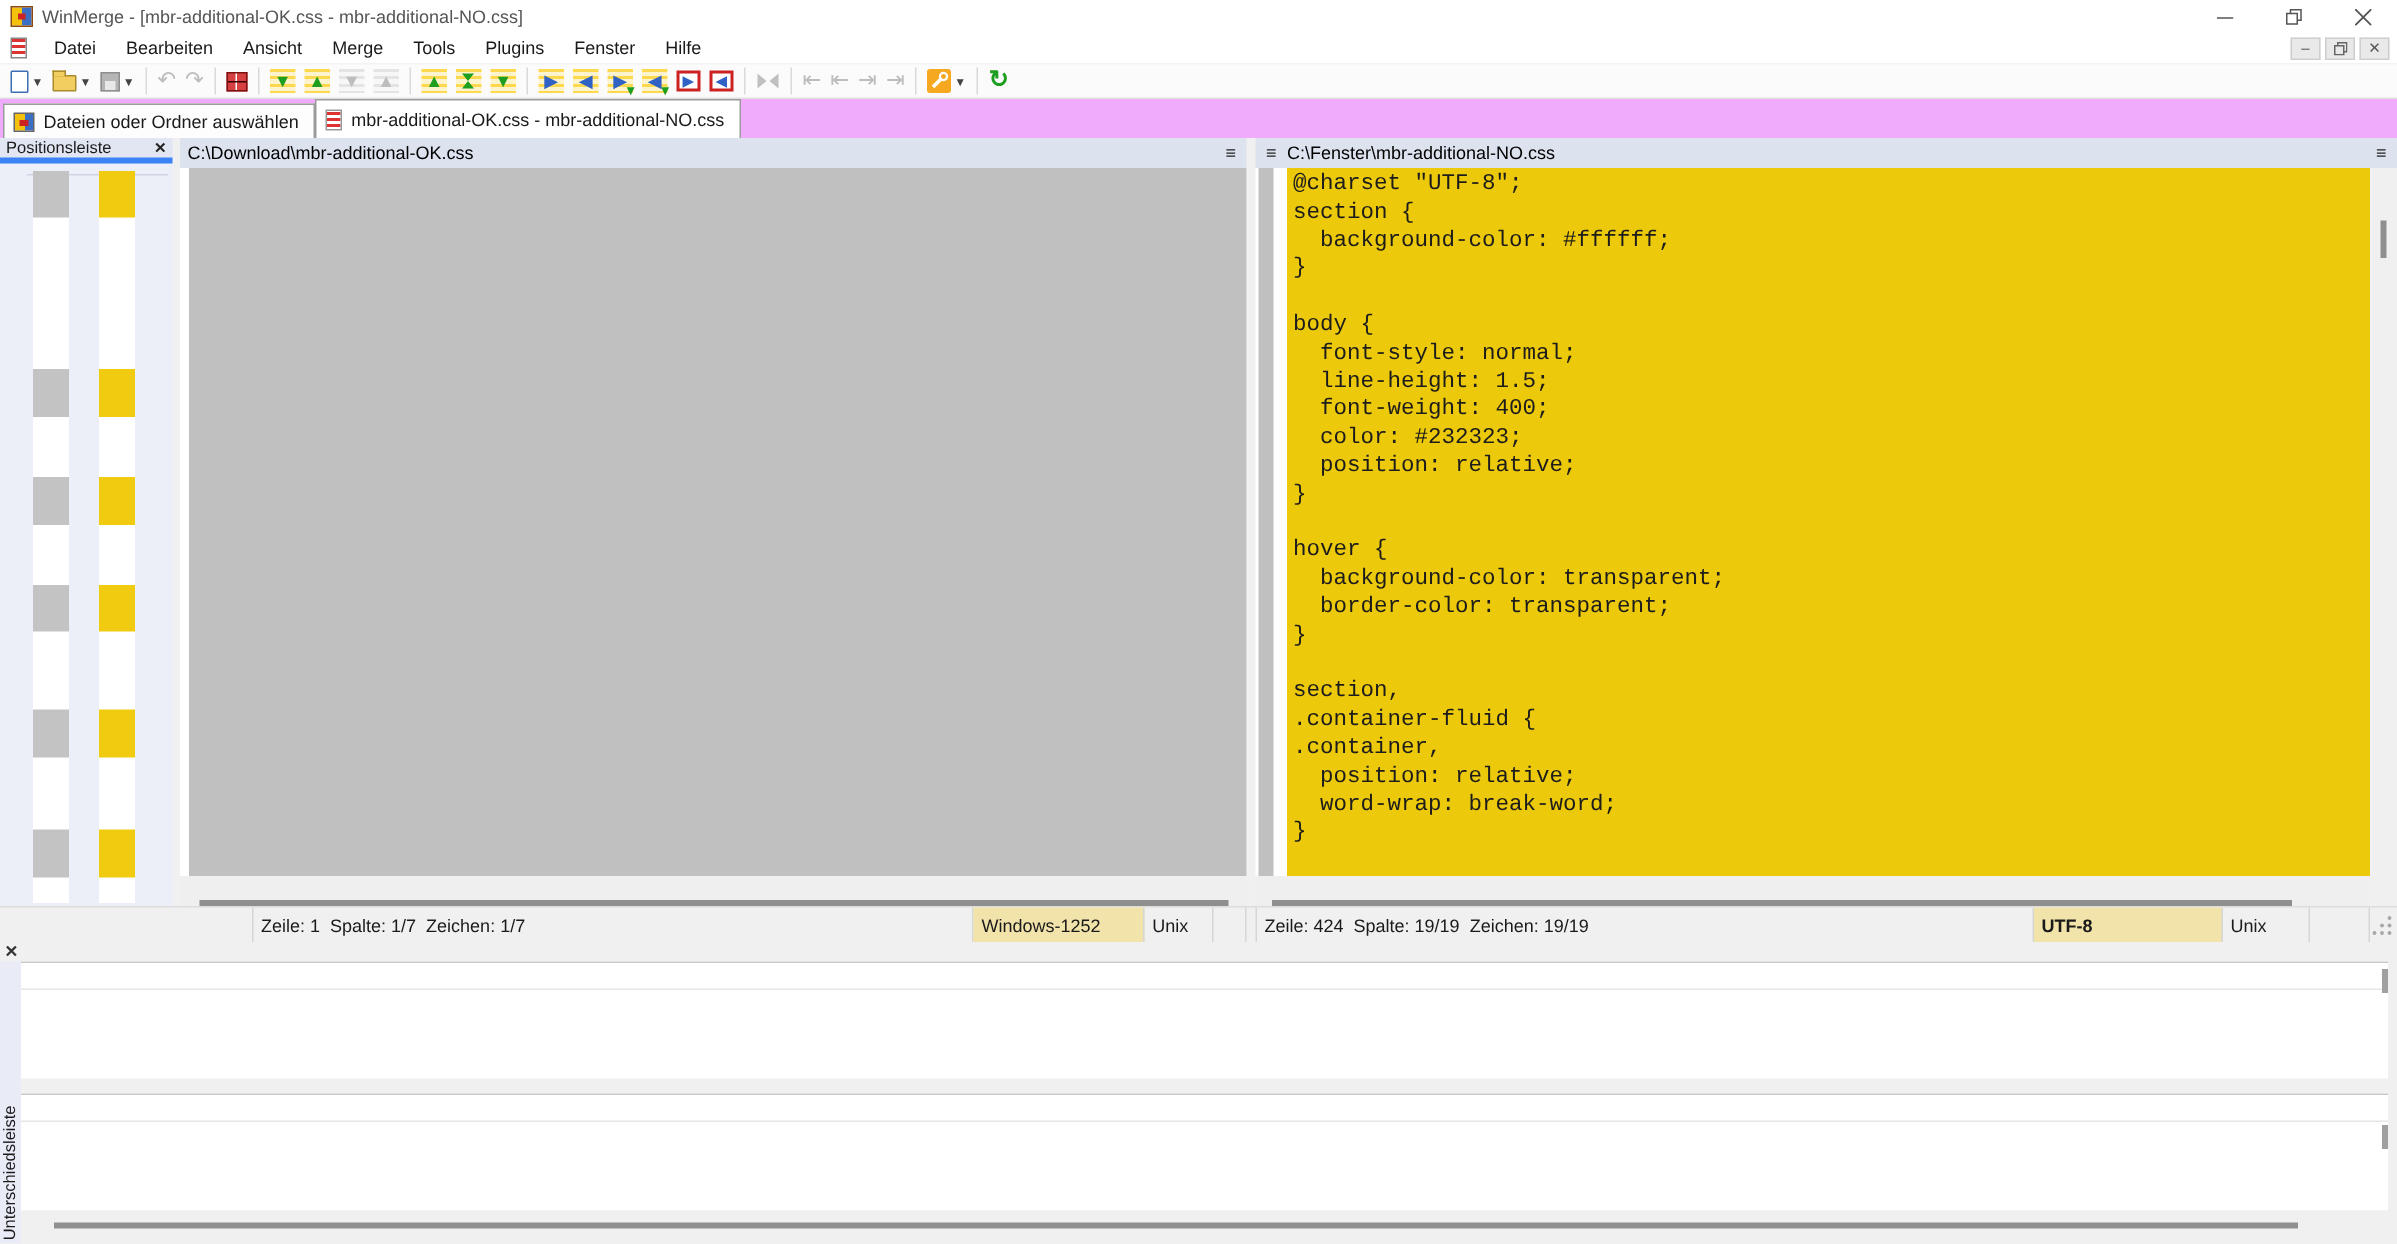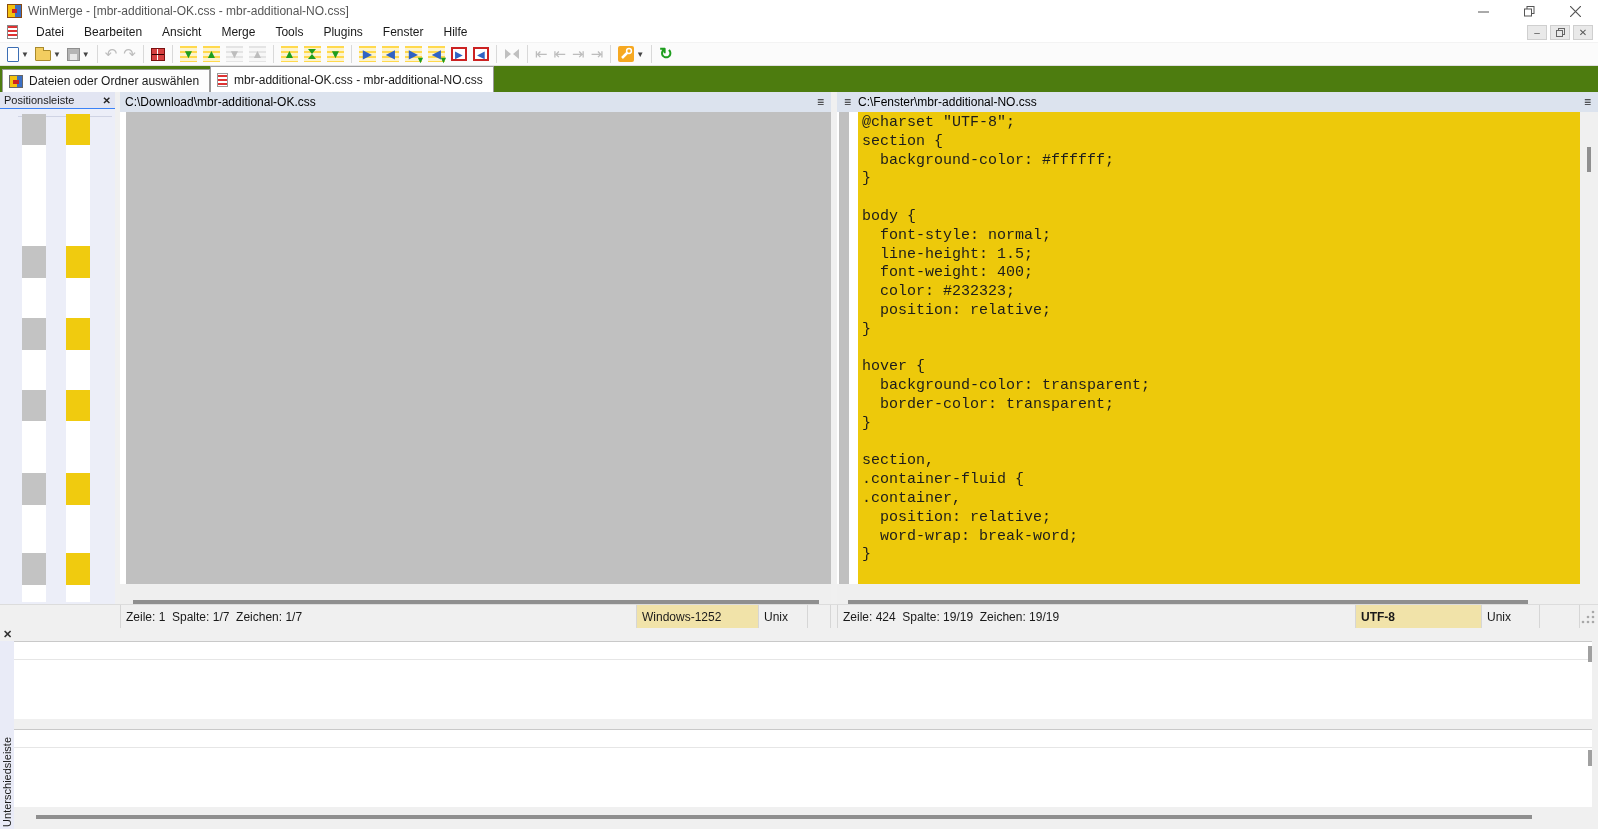--- a/index.html
+++ b/index.html
@@ -52,35 +52,35 @@
     background:repeating-linear-gradient(180deg,#ffd94d 0 2px,#fdf4cd 2px 5px);
     display:flex; align-items:center; justify-content:center; }
   .stripebox.plain { background:repeating-linear-gradient(180deg,#e4e4e4 0 2px,#f7f7f7 2px 5px); }
   .stripebox .arr { font-size:12px; line-height:12px; }
   .badge { position:absolute; right:-3px; bottom:-3px; font-size:9px; color:#1e9e1e; }
   .boxic { width:16px; height:14px; border:2px solid #c22; background:#fff;
     display:flex; align-items:center; justify-content:center; font-size:10px; }
   .ic-wrench { width:16px; height:16px; }
   
   #tabbar { position:absolute; left:0; top:66px; width:1598px; height:26px;
-    background:#4d7c0f; display:flex; align-items:flex-end; padding-left:2px; }
+    background:#f0abfc; display:flex; align-items:flex-end; padding-left:2px; }
   .tab { display:flex; align-items:center; gap:6px; background:#fdfdfd;
     border:1px solid #9b9b9b; border-bottom:none; height:23px; padding:0 10px 0 6px; color:#1a1a1a; }
   .tab.active { height:26px; background:#ffffff; position:relative; z-index:2; }
   .ic-wm-logo { width:14px; height:13px; position:relative;
     background:linear-gradient(90deg,#f4c20d 0 7px,#3a6fc4 7px 14px); border:1px solid #666; }
   .ic-wm-logo::after { content:""; position:absolute; left:3px; top:4px; width:6px; height:4px; background:#cc2222; }
   .ic-doc-red { width:11px; height:14px; background:#fff; border:1px solid #999;
     background-image:repeating-linear-gradient(180deg,#d33 1px 3px,#fff 3px 5px); }
   
   #main { position:absolute; left:0; top:92px; width:1598px; height:512px; background:#f0f0f0; }
   
   #locpane { position:absolute; left:0; top:0; width:115px; height:512px; background:#eceef8; }
   #locpane-header { height:17px; background:#e2e5f2; display:flex; align-items:center;
-    font-size:11px; padding:0 4px; border-bottom:1px solid #3b82f6; }
+    font-size:11px; padding:0 4px; border-bottom:4px solid #3b82f6; }
   #locpane-close { margin-left:auto; font-weight:bold; font-size:10px; color:#222; }
   #loc-rule { position:absolute; left:18px; top:24px; width:94px; height:1px; background:#cfd3e4; }
   .loc-bar { position:absolute; top:22px; width:24px; height:488px; background:#ffffff; }
   #loc-bar-left { left:22px; } #loc-bar-right { left:66px; }
   .loc-block { position:absolute; left:0; width:24px; }
   .loc-block.gray { background:#c3c3c3; } .loc-block.yellow { background:#f0cb0f; }
   
   .pane-header { position:absolute; top:0; height:20px; background:#dce3ee;
     display:flex; align-items:center; font-size:12px; color:#000; }
   .hdr-menu { font-size:12px; color:#222; padding:0 7px; }
@@ -105,21 +105,21 @@
   #right-vscroll { position:absolute; left:1580px; top:20px; width:18px; height:492px; background:#f0f0f0; }
   #right-vscroll .vthumb { position:absolute; left:7px; top:35px; width:4px; height:25px; background:#8f8f8f; }
   
   #statusbar { position:absolute; left:0; top:604px; width:1598px; height:24px;
     background:#f0f0f0; border-top:1px solid #dcdcdc; }
   .sb-group { position:absolute; top:0; height:24px; display:flex; }
   #sb-left { left:120px; width:711px; } #sb-right { left:837px; width:743px; }
   .sb-cell { height:100%; display:flex; align-items:center; padding-left:5px;
     border-right:1px solid #d6d6d6; white-space:pre; }
   .sb-info { border-left:1px solid #d6d6d6; }
-  #sb-left .sb-info { width:517px; } #sb-right .sb-info { width:519px; }
+  #sb-left .sb-info { width:517px;margin-left:48px; } #sb-right .sb-info { width:519px; }
   .sb-enc { background:#f1e3a9;text-align:center; }
   #sb-left .sb-enc { width:122px; } #sb-right .sb-enc { width:126px;font-weight:bold; }
   #sb-left .sb-eol { width:49px; } #sb-right .sb-eol { width:58px; }
   #sb-left .sb-tail { width:23px; } #sb-right .sb-tail { width:40px; }
   #sb-grip { position:absolute; right:2px; top:4px; width:16px; height:16px; }
   
   #diffpane { position:absolute; left:0; top:628px; width:1598px; height:201px; background:#f0f0f0; }
   #diff-close { position:absolute; left:3px; top:0; font-size:11px; font-weight:bold; color:#333; }
   #diff-side { position:absolute; left:0; top:13px; width:14px; height:188px; background:#e9ebf7; }
   #diff-side-label { position:absolute; bottom:2px; left:1px; font-size:11px; color:#1a1a1a;

